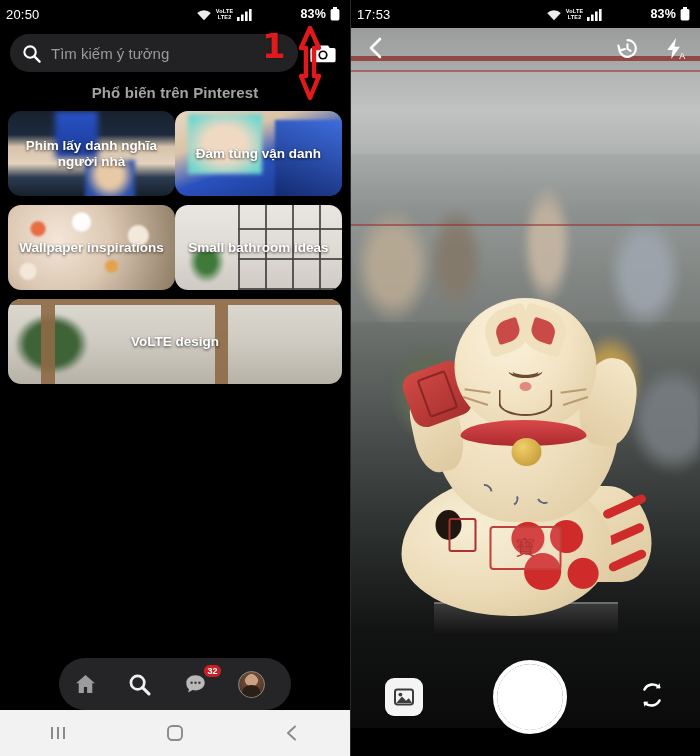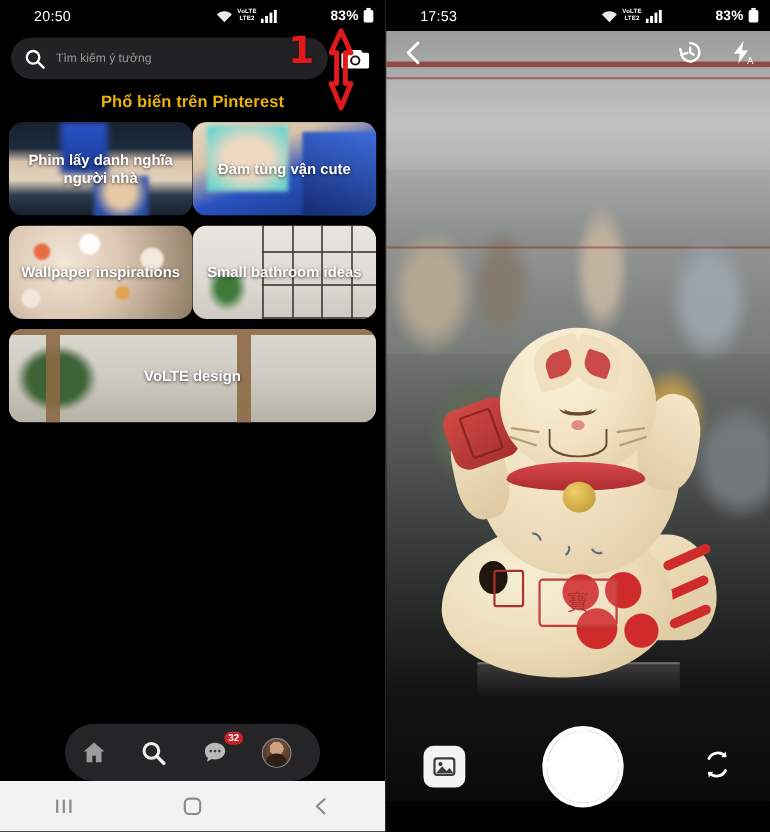--- a/index.html
+++ b/index.html
@@ -2,36 +2,36 @@
 <html><head>
 <meta charset="utf-8">
 <style>
   * { margin:0; padding:0; box-sizing:border-box; }
   html,body { width:700px; height:756px; background:#000; overflow:hidden;
     font-family:"Liberation Sans", sans-serif; }
   .screens { position:relative; width:700px; height:756px; display:flex; }
 
   
   .statusbar { height:28px; background:#000; display:flex; align-items:center;
-    justify-content:space-between; padding:0 10px 0 31px; color:#fff;
+    justify-content:space-between; padding:0 10px 0 6px; color:#fff;
     font-size:13px; letter-spacing:.2px; position:relative; z-index:6; }
   .sb-right { display:flex; align-items:center; gap:4px; }
   .sb-icon { display:block; }
   .sb-batt { font-size:12.5px; font-weight:700;margin-left:44px; }
 
   
   .left { width:350px; height:756px; background:#000; position:relative;
     display:flex; flex-direction:column; }
   .searchrow { display:flex; align-items:center; gap:8px; padding:6px 10px 8px 10px; }
   .searchbar { flex:1; height:38px; background:#222224; border-radius:19px;
     display:flex; align-items:center; padding:0 12px; gap:10px; }
-  .searchbar .ph { color:#9b9b9b; font-size:11px; }
+  .searchbar .ph { color:#9b9b9b; font-size:15px; }
   .lens { width:34px; height:34px; display:flex; align-items:center; justify-content:center; }
 
-  .sect-title { text-align:center; color:#eab308; font-size:15px; font-weight:700;
+  .sect-title { text-align:center; color:#a3a3a3; font-size:15px; font-weight:700;
     padding:4px 0 10px; letter-spacing:.1px; }
 
   .grid { padding:0 8px; display:flex; flex-direction:column; gap:9px; }
   .grow { display:flex; gap:0; }
   .tile { flex:1; height:85px; border-radius:13px; position:relative;
     overflow:hidden; display:flex; align-items:center; justify-content:center; }
   .tile .cap { position:relative; z-index:3; color:#fff; font-size:13.5px;
     font-weight:700; text-align:center; line-height:1.18; padding:0 6px;
     text-shadow:0 1px 3px rgba(0,0,0,.75); }
   .ph-img { position:absolute; inset:0; }
@@ -277,21 +277,21 @@
     <div class="sect-title">Phổ biến trên Pinterest</div>
 
     <div class="grid">
       <div class="grow">
         <div class="tile">
           <div class="ph-img art-film"></div>
           <div class="cap">Phim lấy danh nghĩa người nhà</div>
         </div>
         <div class="tile">
           <div class="ph-img art-dam"></div>
-          <div class="cap">Đàm tùng vận cute</div>
+          <div class="cap">Đàm tùng vận danh</div>
         </div>
       </div>
       <div class="grow">
         <div class="tile">
           <div class="ph-img art-wall"></div>
           <div class="cap">Wallpaper inspirations</div>
         </div>
         <div class="tile">
           <div class="ph-img art-bath"></div>
           <div class="cap">Small bathroom ideas</div>

